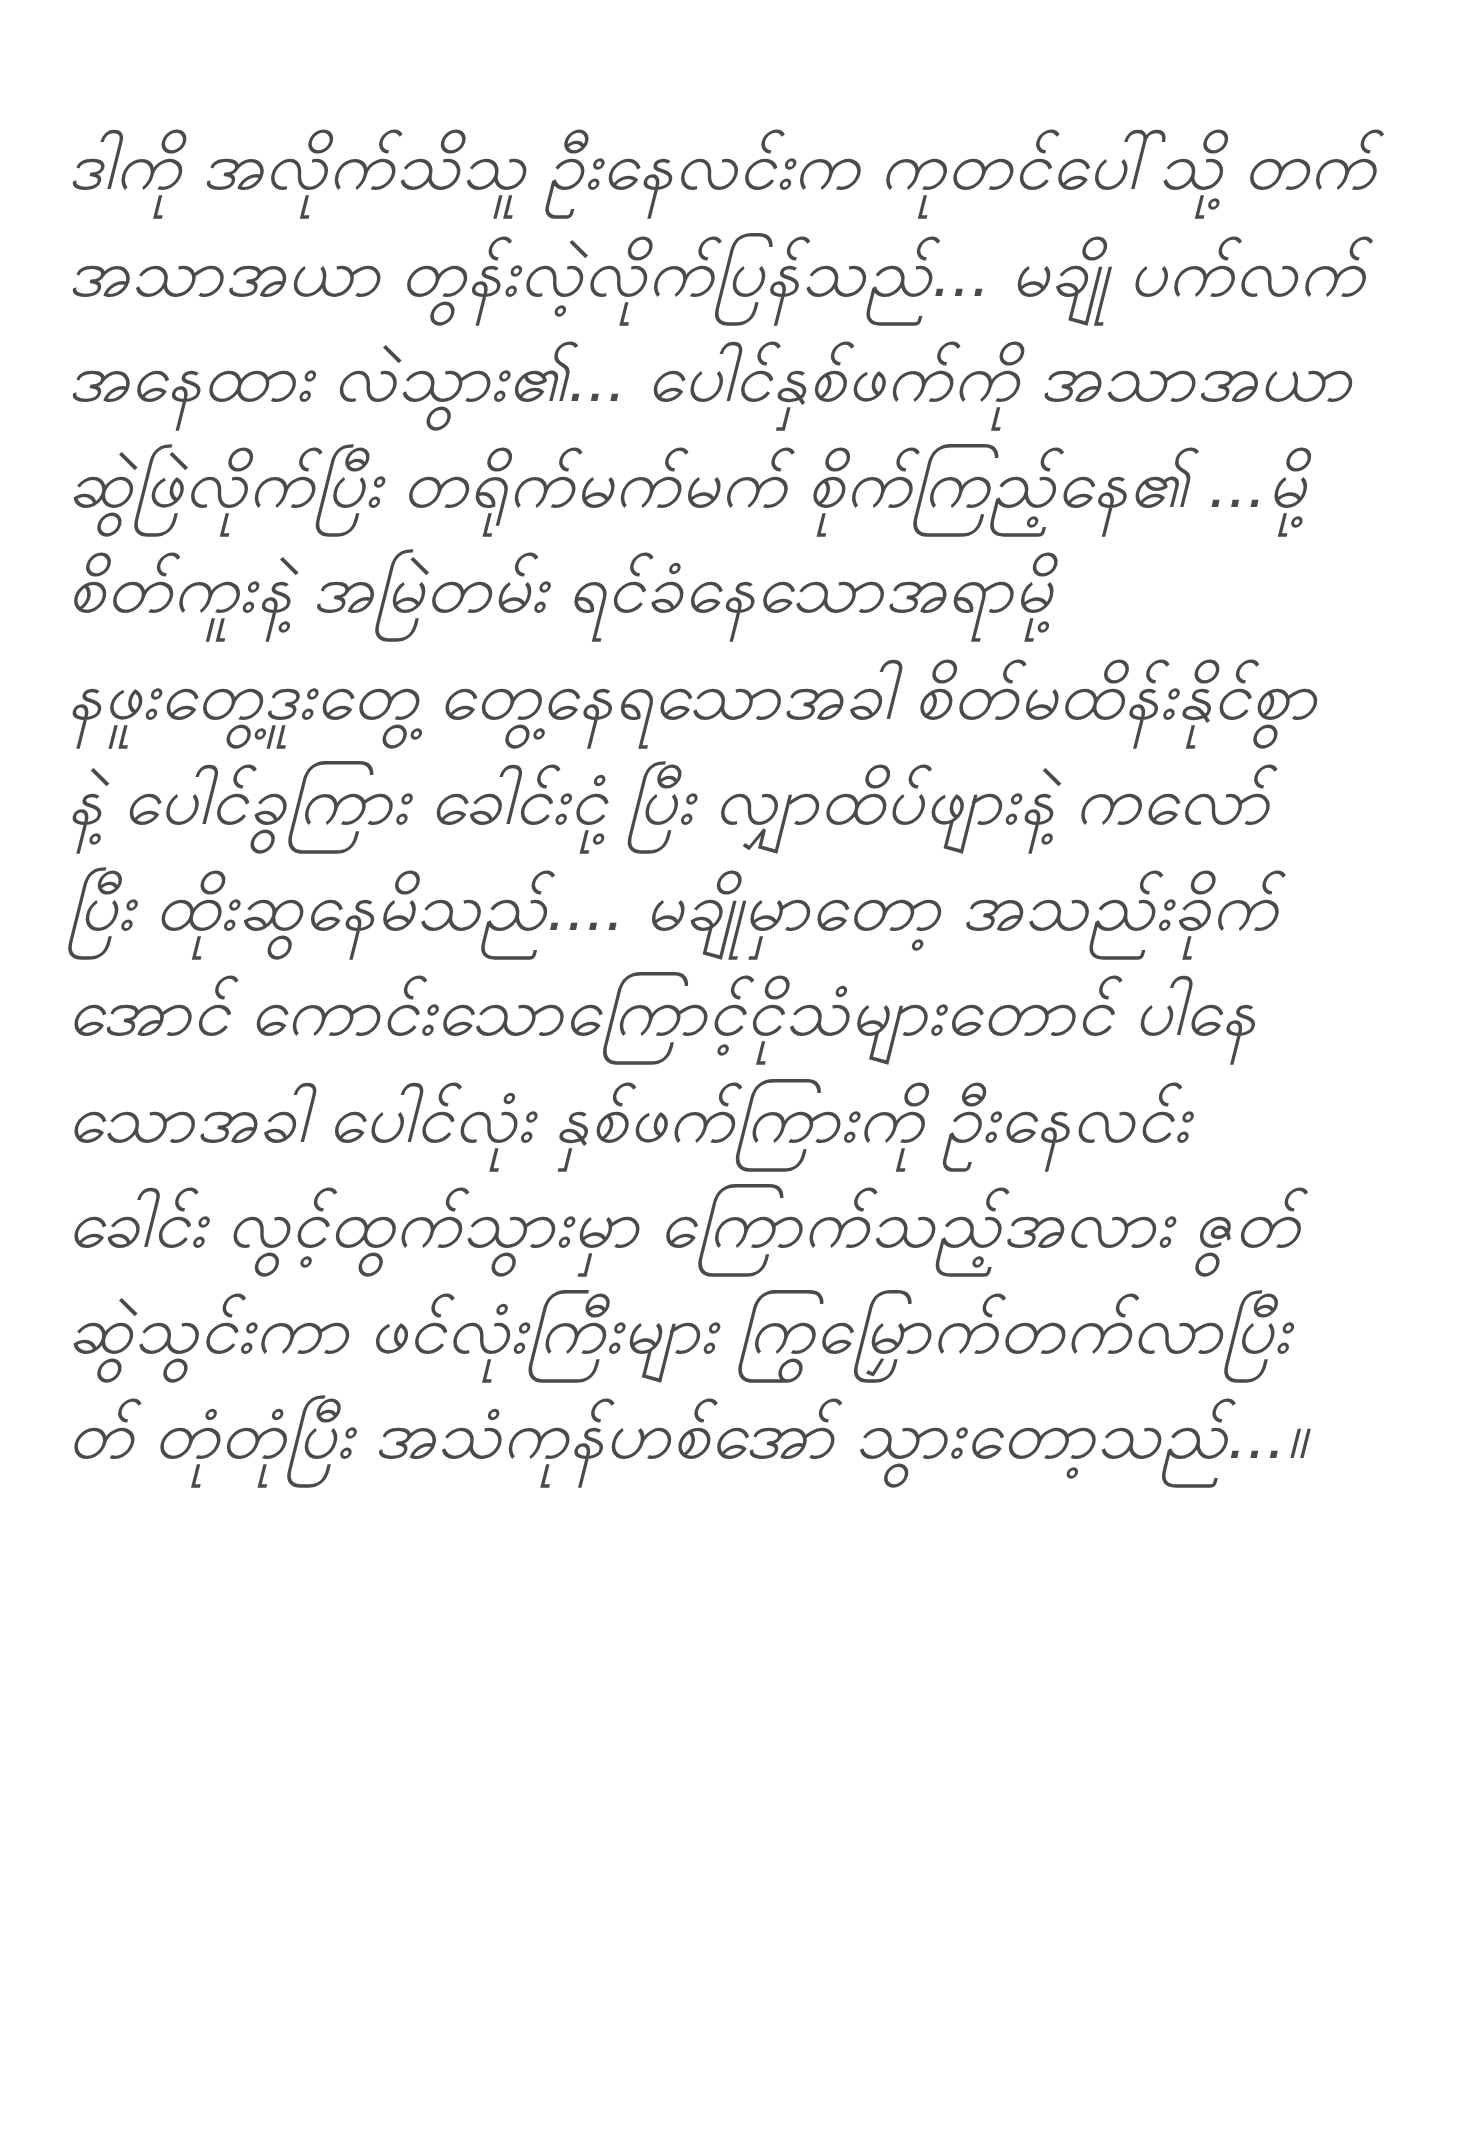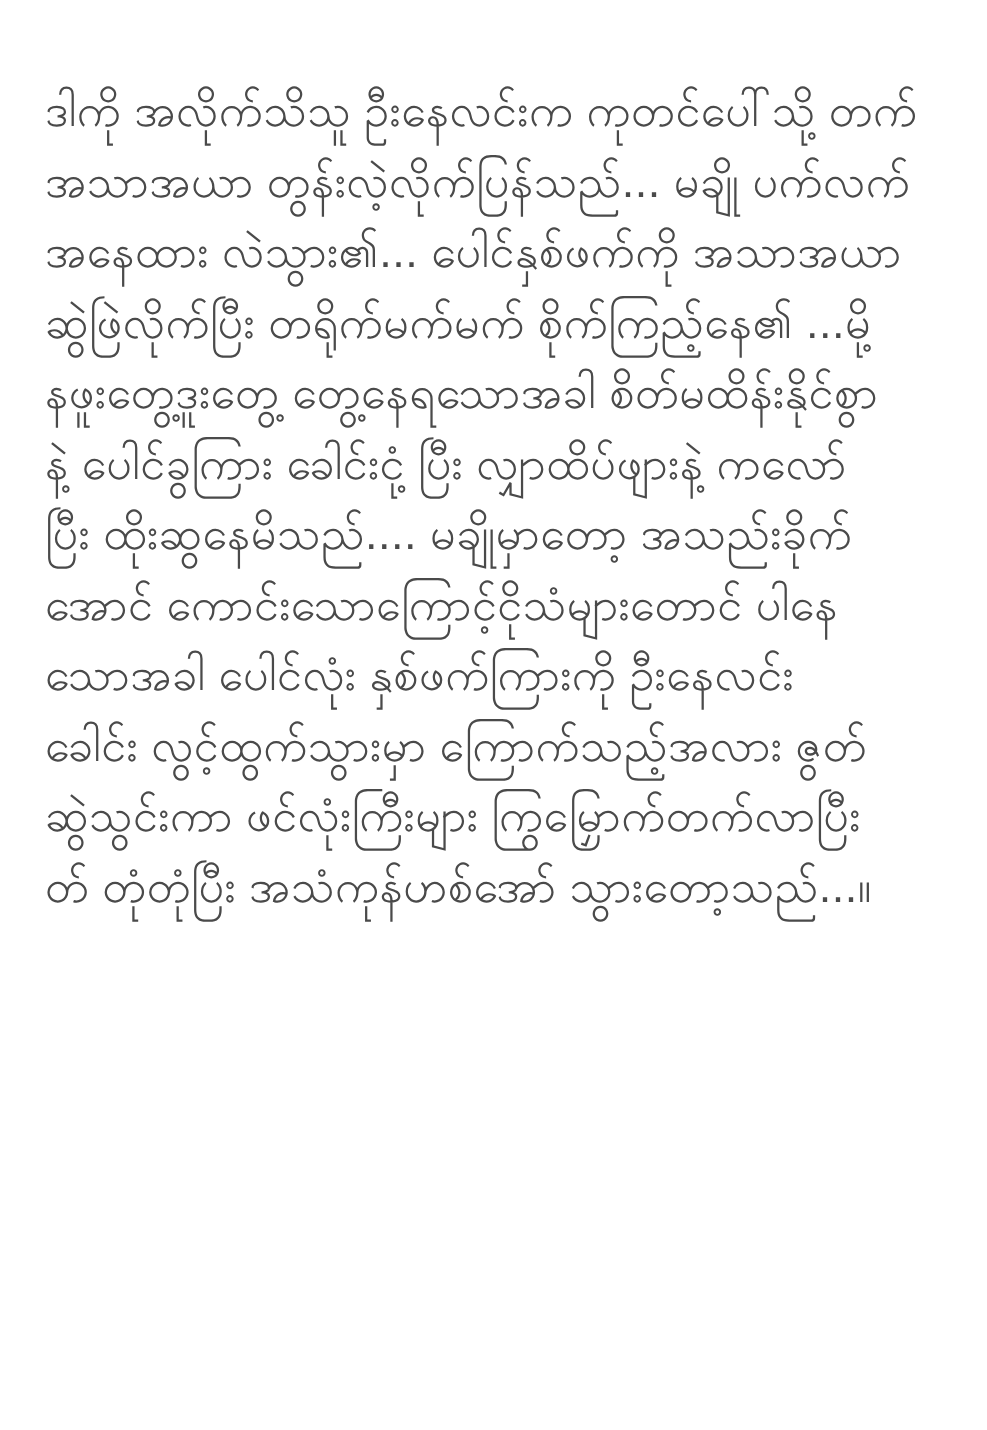--- a/index.html
+++ b/index.html
@@ -12,20 +12,21 @@
     height: 1430px;
     overflow: hidden;
     font-family: "Liberation Sans", sans-serif;
   }
   .page {
     width: 987px;
     height: 1430px;
     background: #ffffff;
     box-sizing: border-box;
     padding: 76px 36px 0 45px;
+    font-style: italic;
   }
   .paragraph {
     color: #4a4a4a;
     font-size: 45px;
     line-height: 70.5px;
     font-weight: 400;
     letter-spacing: 0.5px;
   }
   .line {
     white-space: nowrap;
@@ -34,20 +35,21 @@
 </style>
 </head>
 <body>
 
 <main class="page">
   <div class="paragraph">
     <div class="line">ဒါကို အလိုက်သိသူ ဦးနေလင်းက ကုတင်ပေါ်သို့ တက်</div>
     <div class="line">အသာအယာ တွန်းလဲ့လိုက်ပြန်သည်... မချို ပက်လက်</div>
     <div class="line">အနေထား လဲသွား၏... ပေါင်နှစ်ဖက်ကို အသာအယာ</div>
     <div class="line">ဆွဲဖြဲလိုက်ပြီး တရိုက်မက်မက် စိုက်ကြည့်နေ၏ ...မို့</div>
+    <div class="line">စိတ်ကူးနဲ့ အမြဲတမ်း ရင်ခံနေသောအရာမို့</div>
     <div class="line">နဖူးတွေ့ဒူးတွေ့ တွေ့နေရသောအခါ စိတ်မထိန်းနိုင်စွာ</div>
     <div class="line">နဲ့ ပေါင်ခွကြား ခေါင်းငုံ့ ပြီး လျှာထိပ်ဖျားနဲ့ ကလော်</div>
     <div class="line">ပြီး ထိုးဆွနေမိသည်.... မချိုမှာတော့ အသည်းခိုက်</div>
     <div class="line">အောင် ကောင်းသောကြောင့်ငိုသံများတောင် ပါနေ</div>
     <div class="line">သောအခါ ပေါင်လုံး နှစ်ဖက်ကြားကို ဦးနေလင်း</div>
     <div class="line">ခေါင်း လွင့်ထွက်သွားမှာ ကြောက်သည့်အလား ဇွတ်</div>
     <div class="line">ဆွဲသွင်းကာ ဖင်လုံးကြီးများ ကြွမြှောက်တက်လာပြီး</div>
     <div class="line">တ် တုံတုံပြီး အသံကုန်ဟစ်အော် သွားတော့သည်...။</div>
   </div>
 </main>

